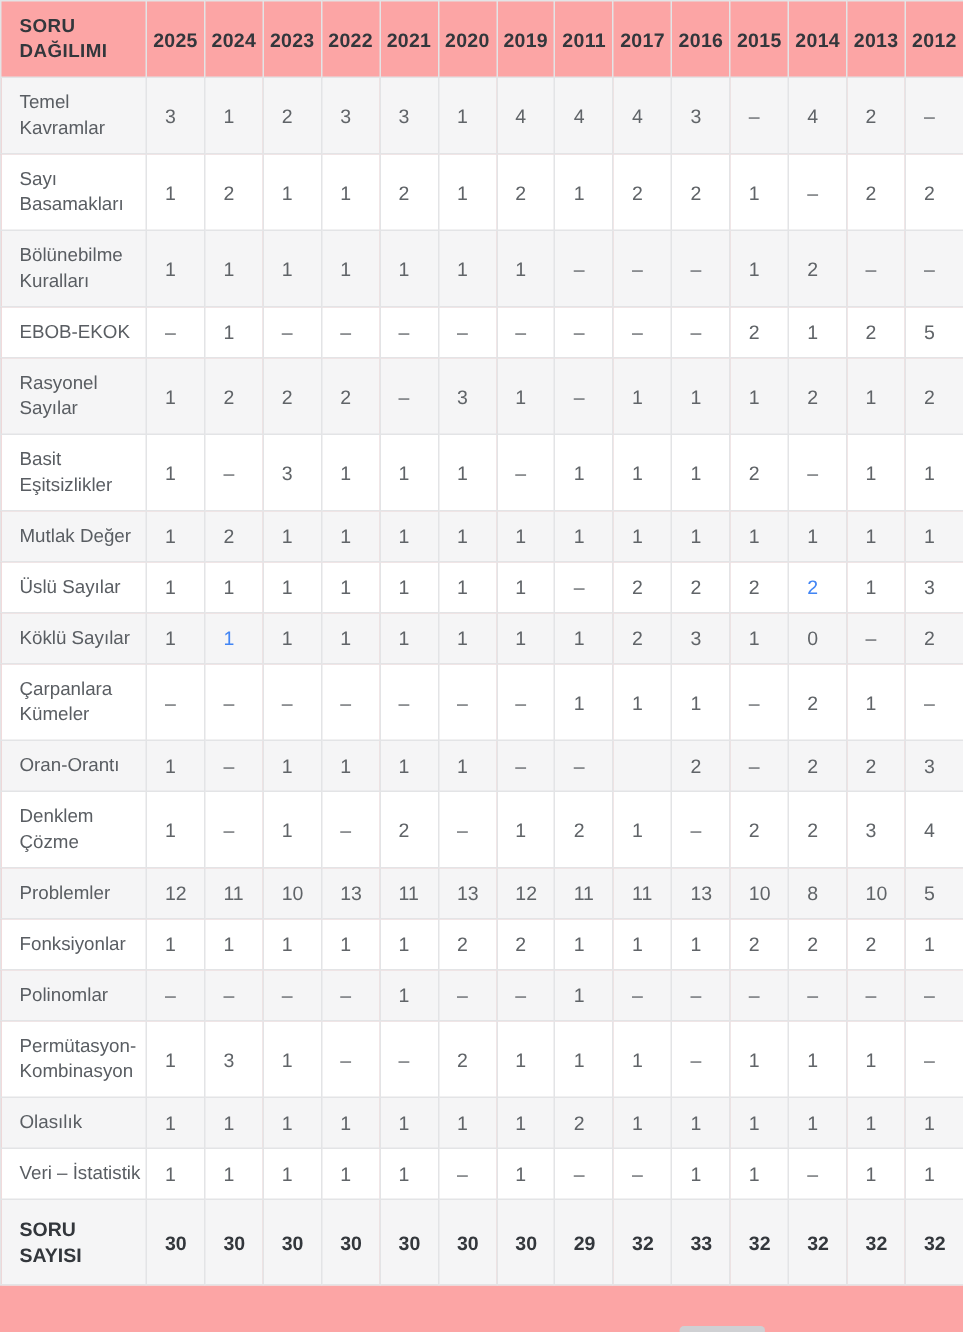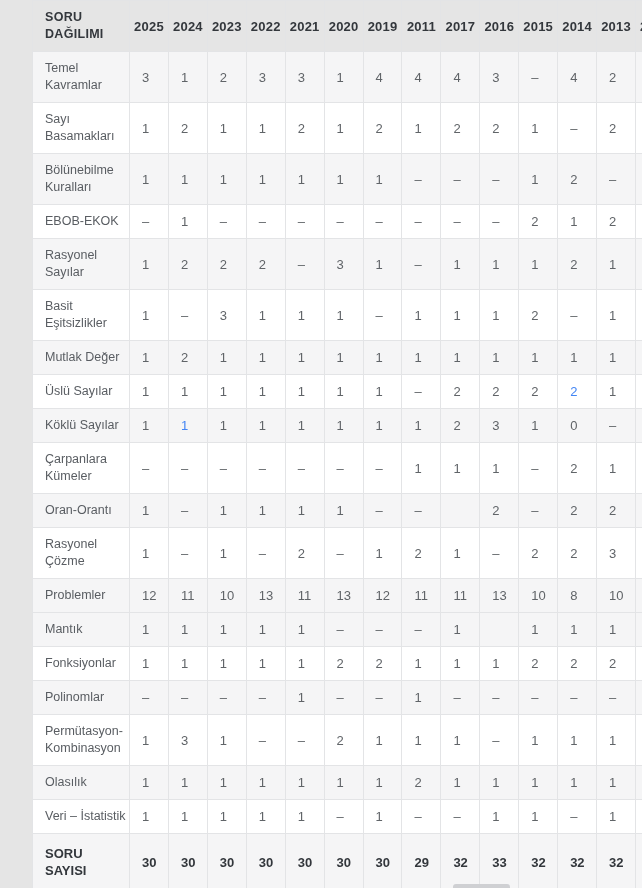--- a/index.html
+++ b/index.html
@@ -3,22 +3,21 @@
 <meta charset="utf-8">
 <style>
   * { box-sizing: border-box; margin: 0; padding: 0; }
   html, body { background: #ffffff; }
   body { font-family: "Liberation Sans", sans-serif; }
   .page {
     position: relative;
     width: 642px;
     height: 888px;
     overflow: hidden;
-    background: #e5e5e5;
-    padding-left: 32px;
+    background: #fca5a5;
   }
   table {
     border-collapse: collapse;
     table-layout: fixed;
     width: 642px;
   }
   th, td {
     border: 1px solid #e3e4e6;
     vertical-align: middle;
     line-height: 17px;
@@ -306,21 +305,21 @@
           <td class="val">–</td>
           <td class="val">–</td>
           <td class="val"></td>
           <td class="val">2</td>
           <td class="val">–</td>
           <td class="val">2</td>
           <td class="val">2</td>
           <td class="val">3</td>
         </tr>
         <tr class="plain">
-          <th class="rowlabel">Rasyonel Çözme</th>
+          <th class="rowlabel">Denklem Çözme</th>
           <td class="val">1</td>
           <td class="val">–</td>
           <td class="val">1</td>
           <td class="val">–</td>
           <td class="val">2</td>
           <td class="val">–</td>
           <td class="val">1</td>
           <td class="val">2</td>
           <td class="val">1</td>
           <td class="val">–</td>
@@ -339,37 +338,20 @@
           <td class="val">13</td>
           <td class="val">12</td>
           <td class="val">11</td>
           <td class="val">11</td>
           <td class="val">13</td>
           <td class="val">10</td>
           <td class="val">8</td>
           <td class="val">10</td>
           <td class="val">5</td>
         </tr>
-        <tr class="stripe">
-          <th class="rowlabel">Mantık</th>
-          <td class="val">1</td>
-          <td class="val">1</td>
-          <td class="val">1</td>
-          <td class="val">1</td>
-          <td class="val">1</td>
-          <td class="val">–</td>
-          <td class="val">–</td>
-          <td class="val">–</td>
-          <td class="val">1</td>
-          <td class="val"></td>
-          <td class="val">1</td>
-          <td class="val">1</td>
-          <td class="val">1</td>
-          <td class="val">–</td>
-        </tr>
         <tr class="plain">
           <th class="rowlabel">Fonksiyonlar</th>
           <td class="val">1</td>
           <td class="val">1</td>
           <td class="val">1</td>
           <td class="val">1</td>
           <td class="val">1</td>
           <td class="val">2</td>
           <td class="val">2</td>
           <td class="val">1</td>

